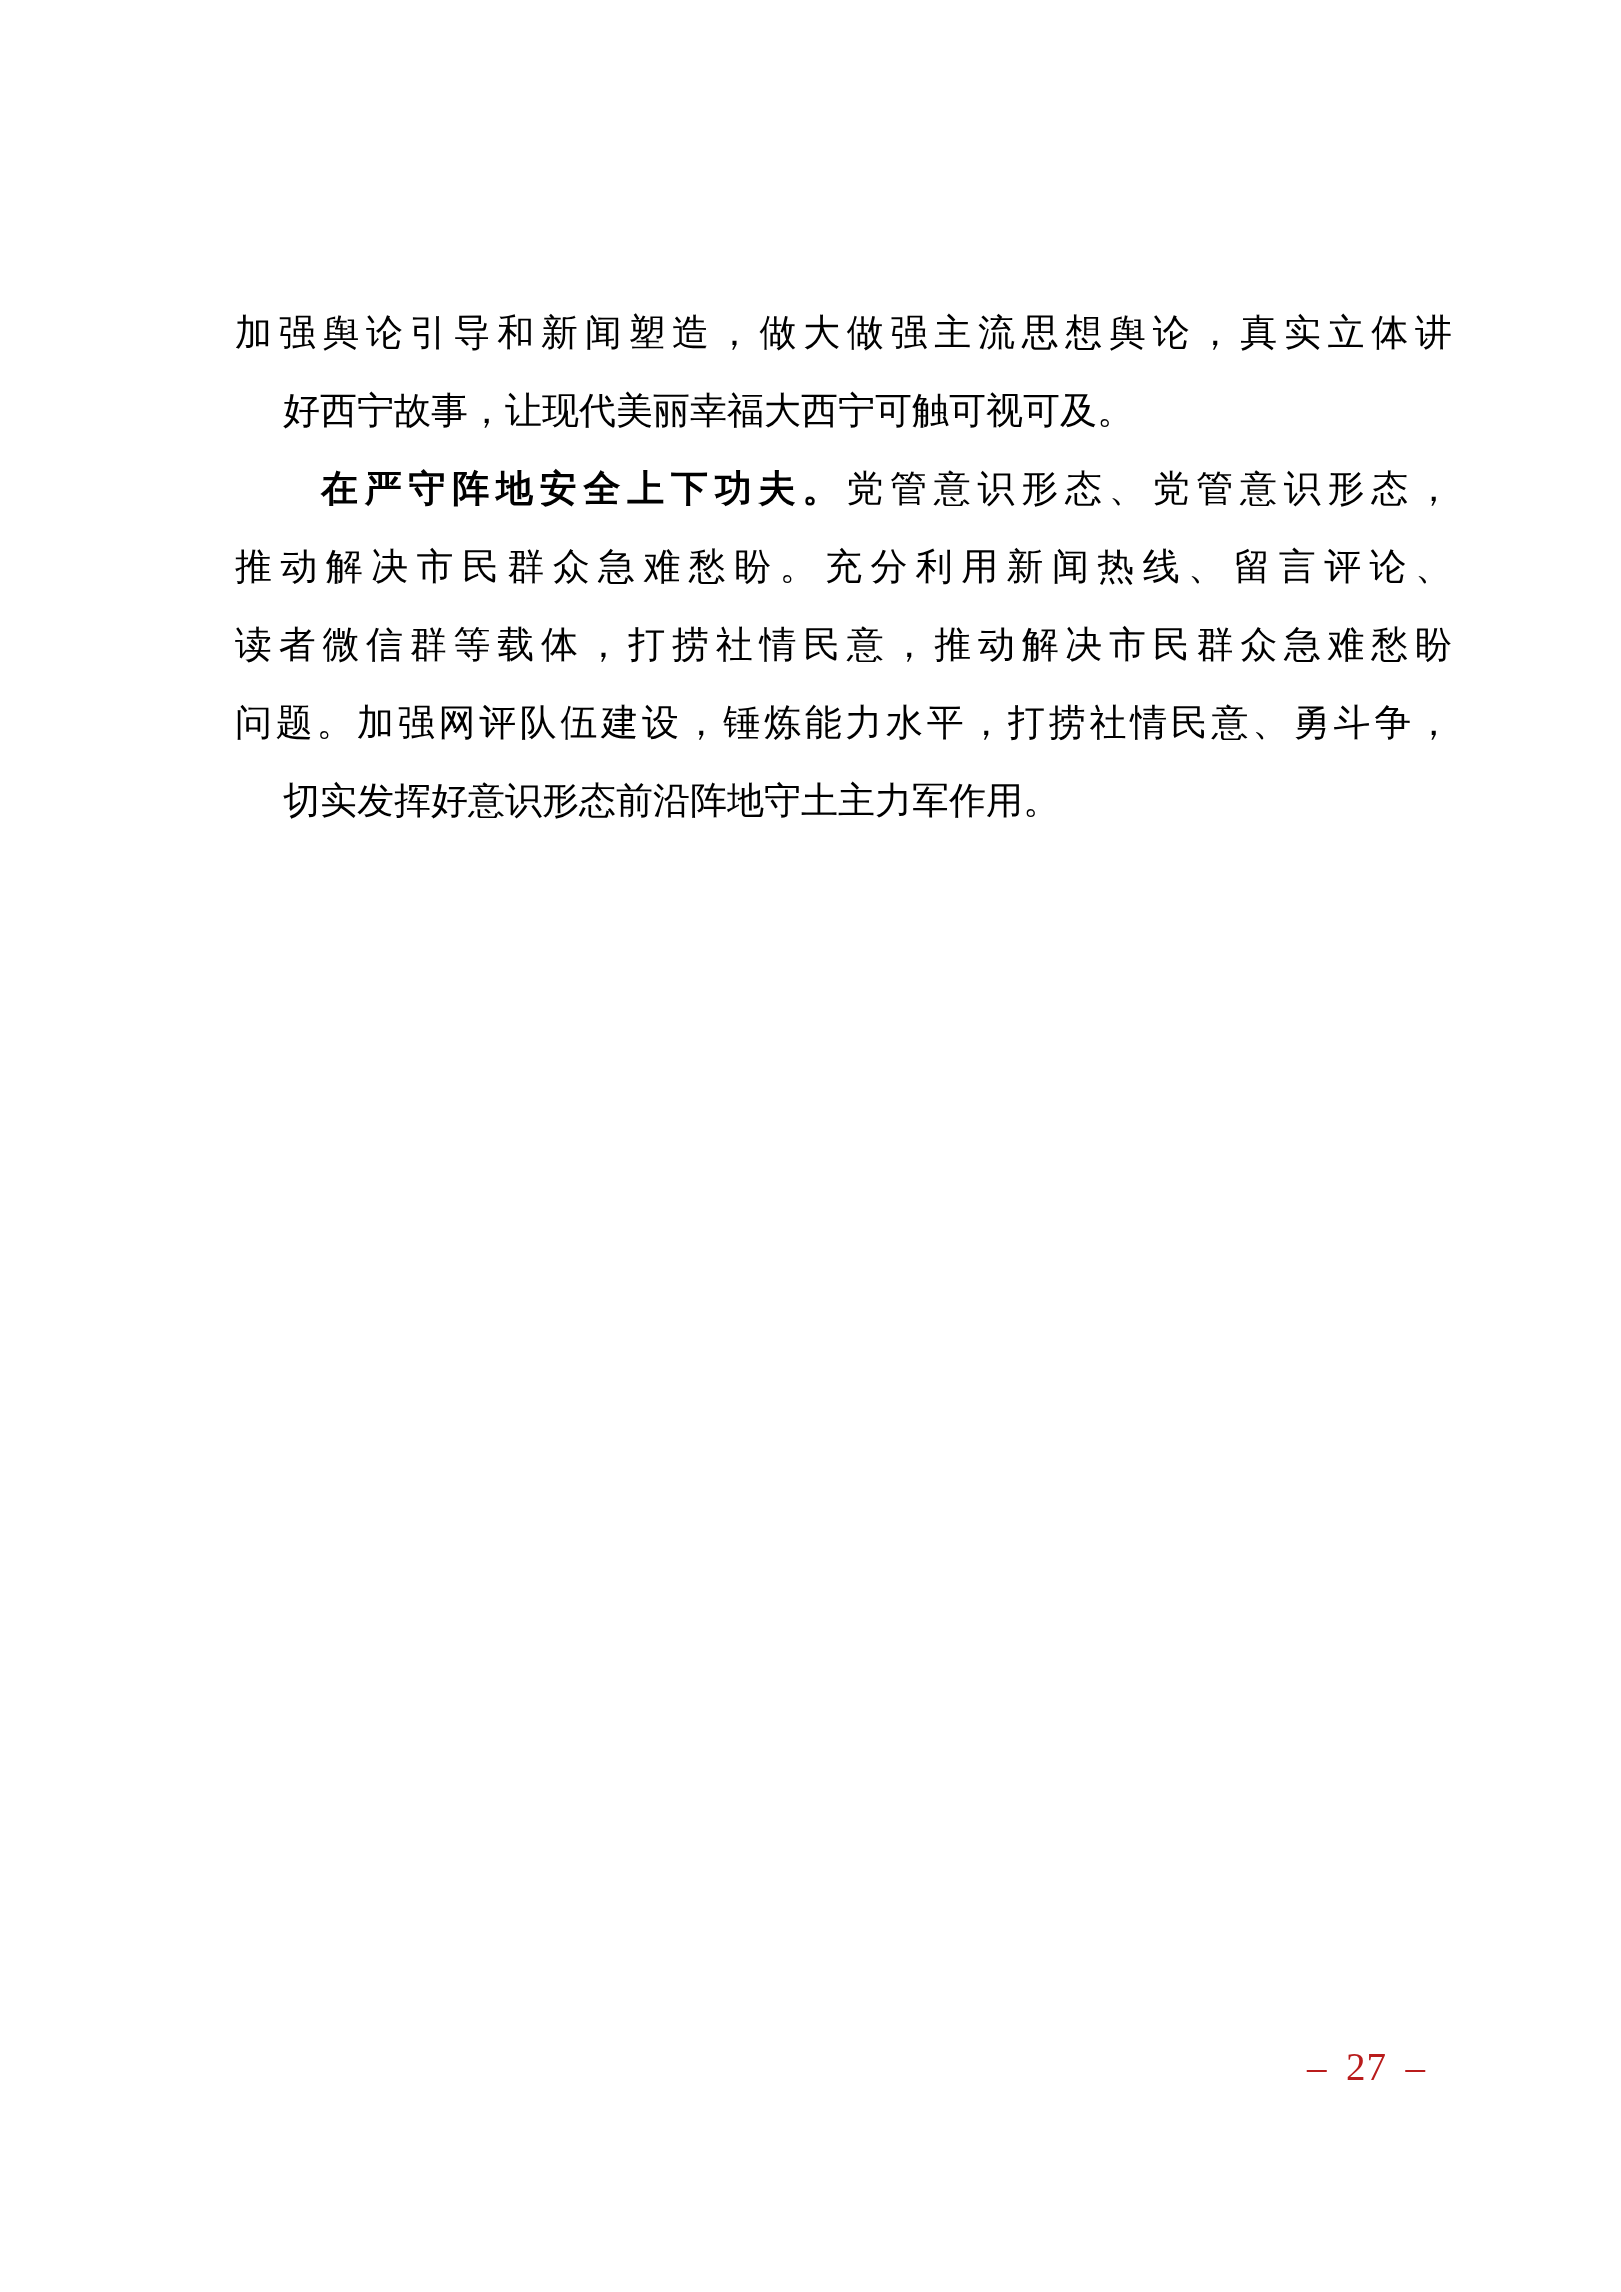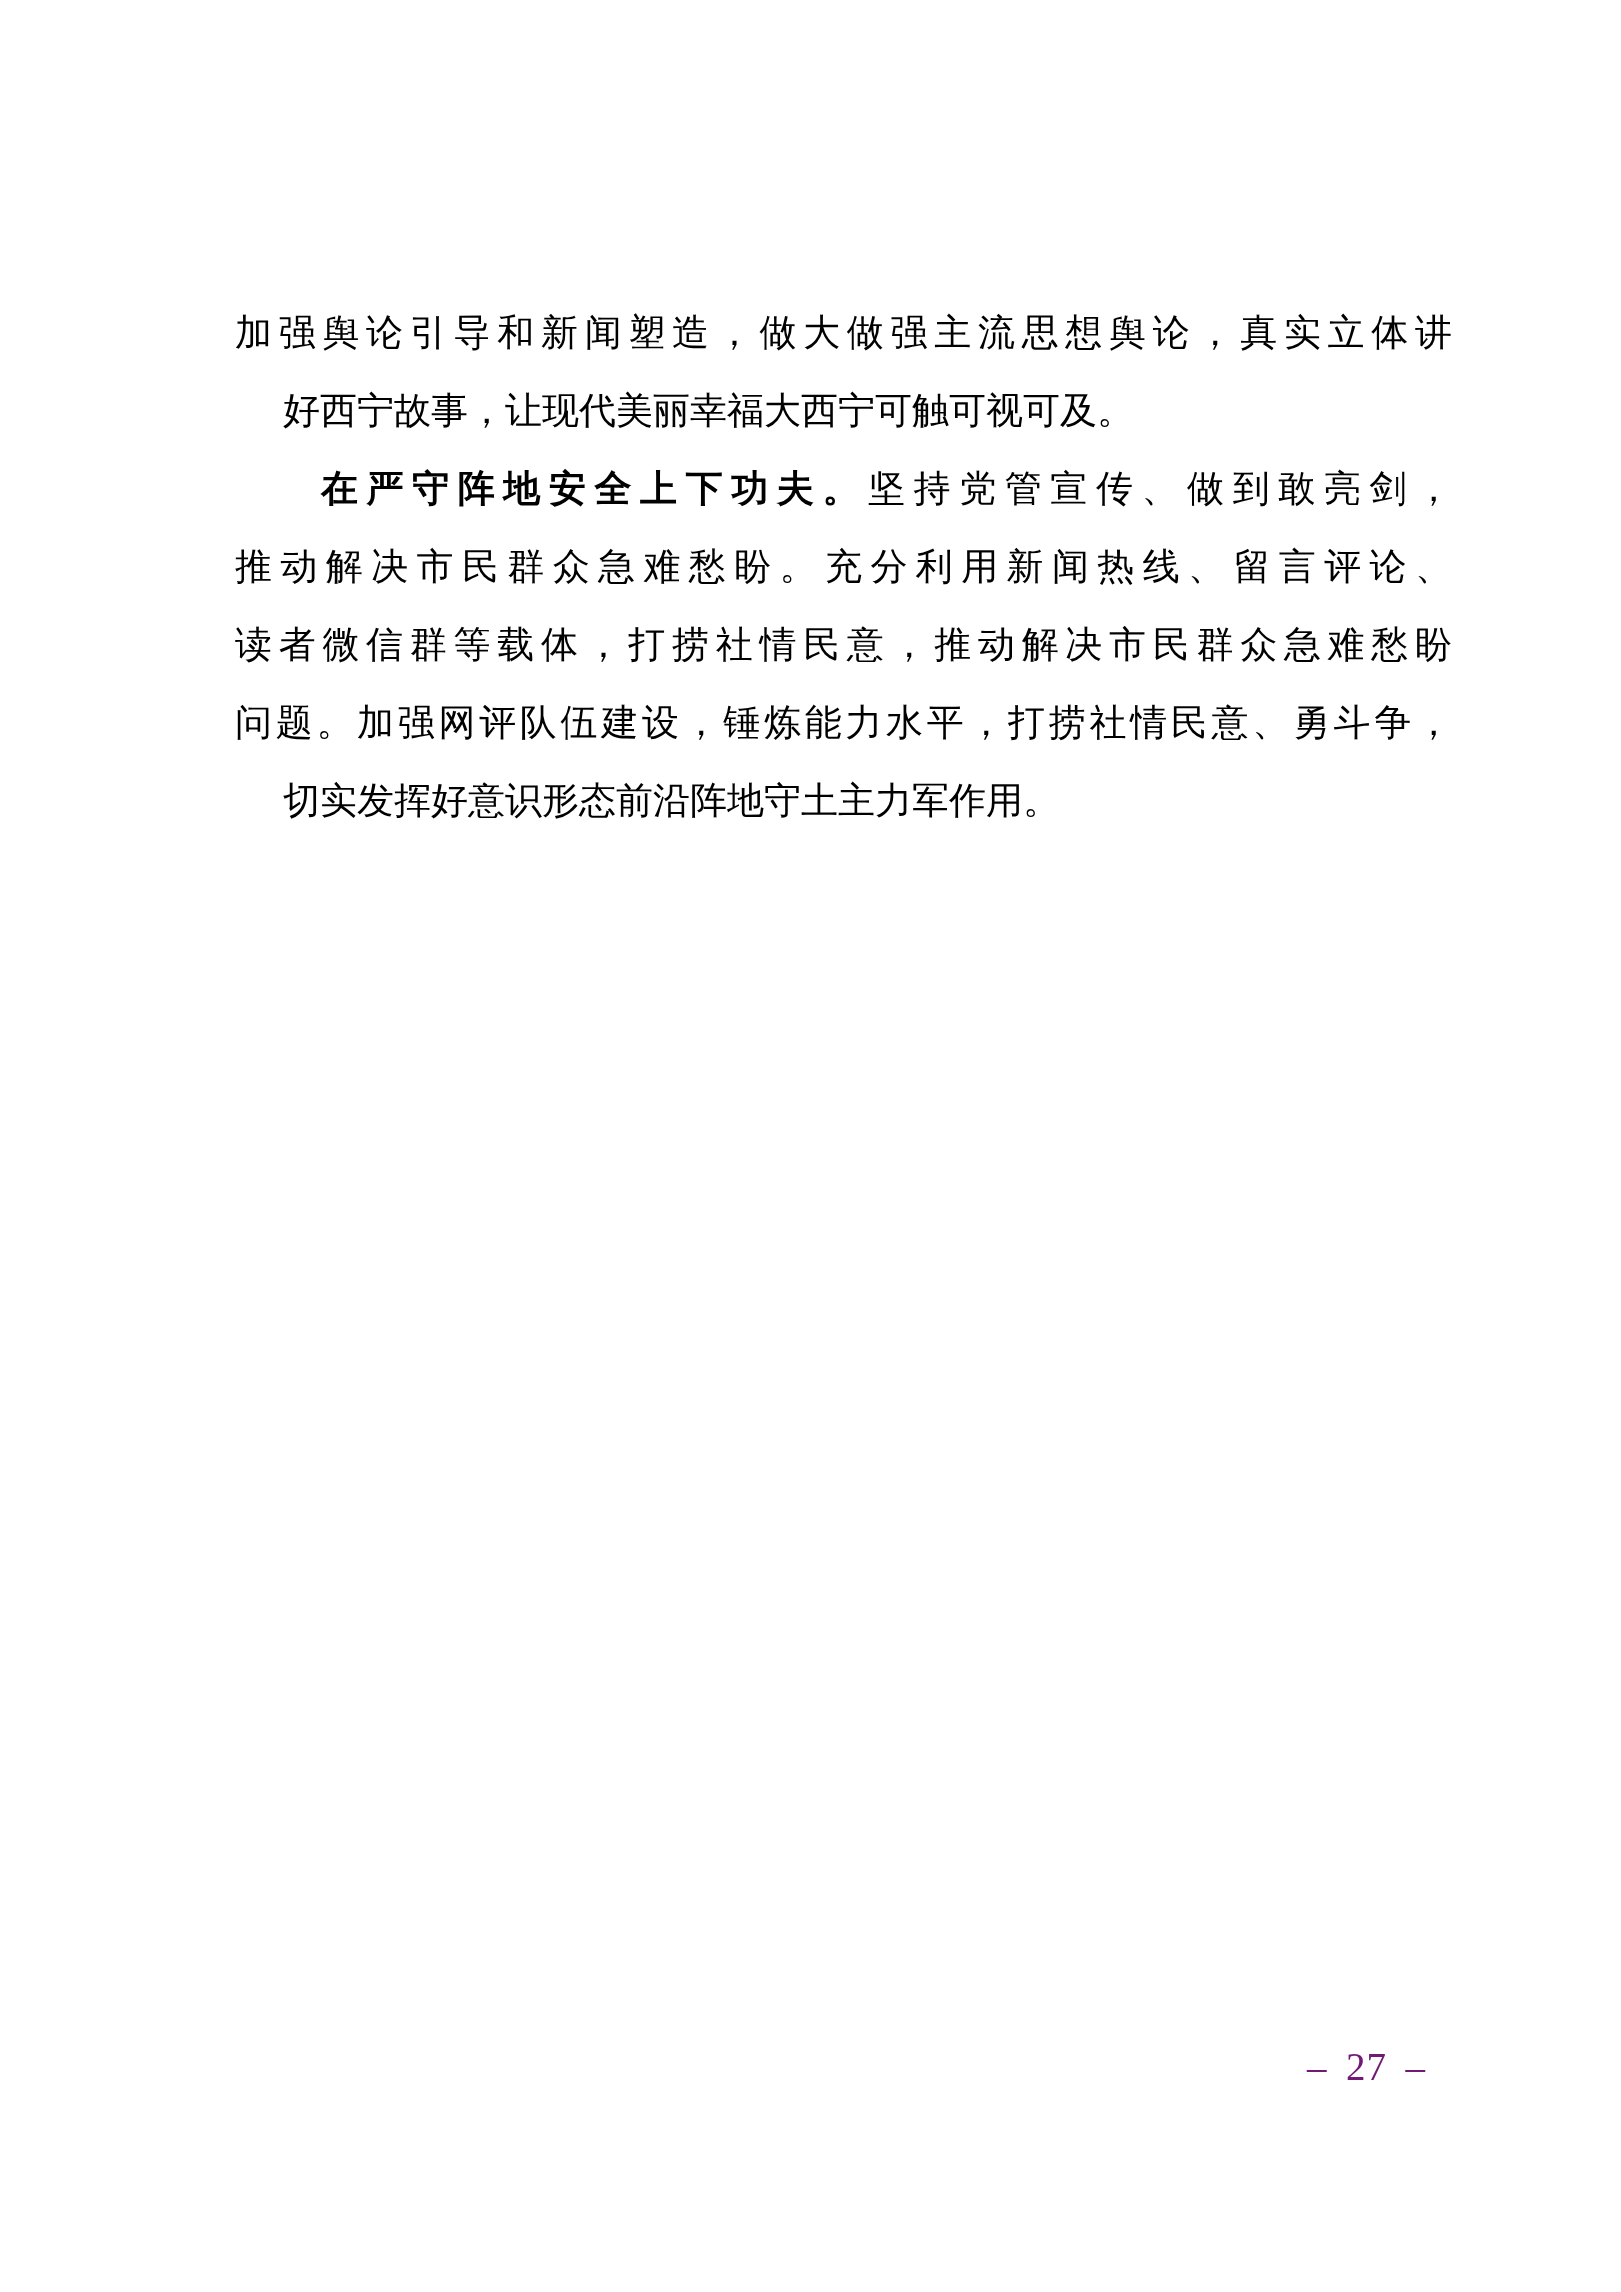--- a/index.html
+++ b/index.html
@@ -51,41 +51,41 @@
     font-family: Liberation Mono, monospace;
   }
   .pagenum {
     position: absolute;
     left: 1307px;
     top: 2045px;
     font-size: 39px;
     line-height: 43px;
     word-spacing: 7.8px;
     letter-spacing: 1px;
-    color: #701a75;
+    color: #b91c1c;
     font-family: "Liberation Serif", "DejaVu Serif", serif;
   }
 </style>
 </head>
 <body>
 
 <div class="page">
 
   <div class="text-block">
 
     <div class="line just">
       <span>加强舆论引导和新闻塑造，做大做强主流思想舆论，真实立体讲</span>
     </div>
 
     <div class="line plain">
       <span>好西宁故事，让现代美丽幸福大西宁可触可视可及。</span>
     </div>
 
     <div class="line just indent">
-      <span class="lead">在严守阵地安全上下功夫。</span><span>坚持党管宣传、做到敢亮剑，</span>
+      <span class="lead">在严守阵地安全上下功夫。</span><span>党管意识形态、党管意识形态，</span>
     </div>
 
     <div class="line just">
       <span>推动解决市民群众急难愁盼。充分利用新闻热线、留言评论、</span>
     </div>
 
     <div class="line just">
       <span>读者微信群等载体，打捞社情民意，推动解决市民群众急难愁盼</span>
     </div>
 

